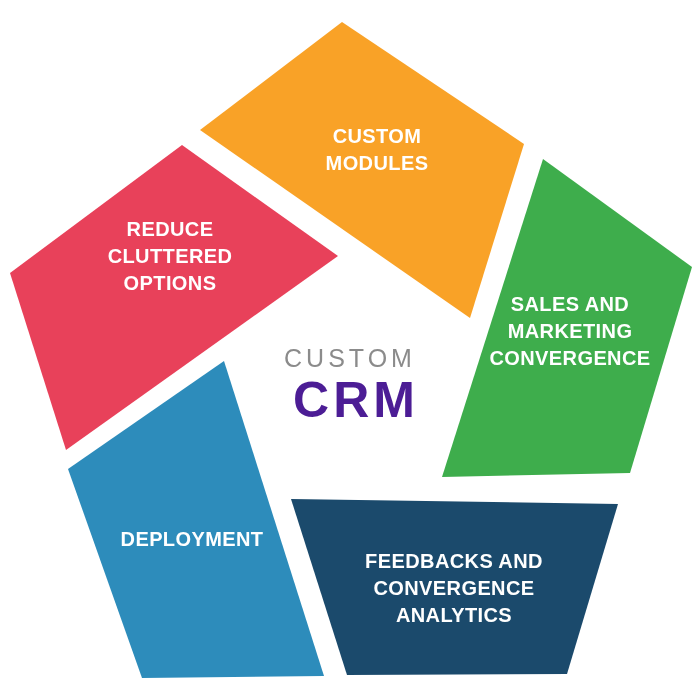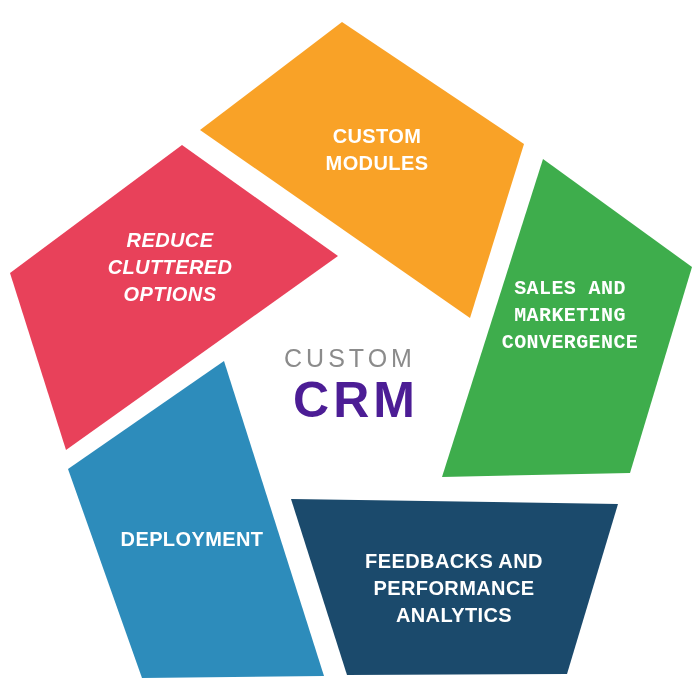--- a/index.html
+++ b/index.html
@@ -27,24 +27,24 @@
     color: #ffffff;
     font-weight: bold;
     font-size: 20px;
     line-height: 27px;
     letter-spacing: 0.4px;
     text-align: center;
     white-space: pre-line;
     pointer-events: none;
   }
   .lbl-custom-modules      { left: 377px; top: 150px; }
-  .lbl-sales               { left: 570px; top: 315px; font-family: Liberation Mono, monospace; }
+  .lbl-sales               { left: 570px; top: 331px; }
   .lbl-feedbacks           { left: 454px; top: 588px; }
   .lbl-deployment          { left: 192px; top: 539px; }
-  .lbl-reduce              { left: 170px; top: 267px; font-style: italic; }
+  .lbl-reduce              { left: 170px; top: 256px; }
   .center-subtitle {
     position: absolute;
     left: 350px; top: 358px;
     transform: translate(-50%, -50%);
     color: #8B8B8B;
     font-size: 25px;
     font-weight: 400;
     letter-spacing: 4px;
     white-space: nowrap;
   }
@@ -78,21 +78,21 @@
   </svg>
 
   <div class="seg-label lbl-custom-modules">CUSTOM
 MODULES</div>
 
   <div class="seg-label lbl-sales">SALES AND
 MARKETING
 CONVERGENCE</div>
 
   <div class="seg-label lbl-feedbacks">FEEDBACKS AND
-PERFORMANCE
+CONVERGENCE
 ANALYTICS</div>
 
   <div class="seg-label lbl-deployment">DEPLOYMENT</div>
 
   <div class="seg-label lbl-reduce">REDUCE
 CLUTTERED
 OPTIONS</div>
 
   <div class="center-subtitle">CUSTOM</div>
 

